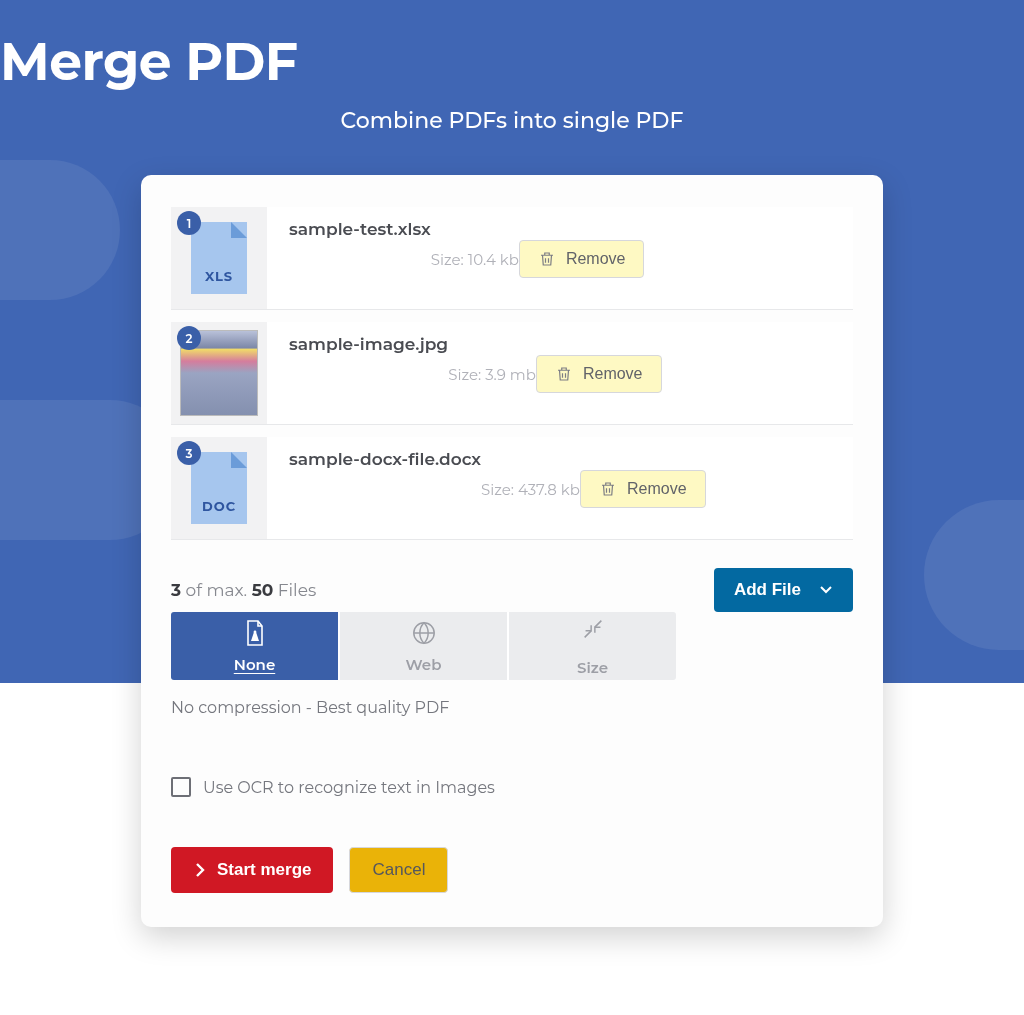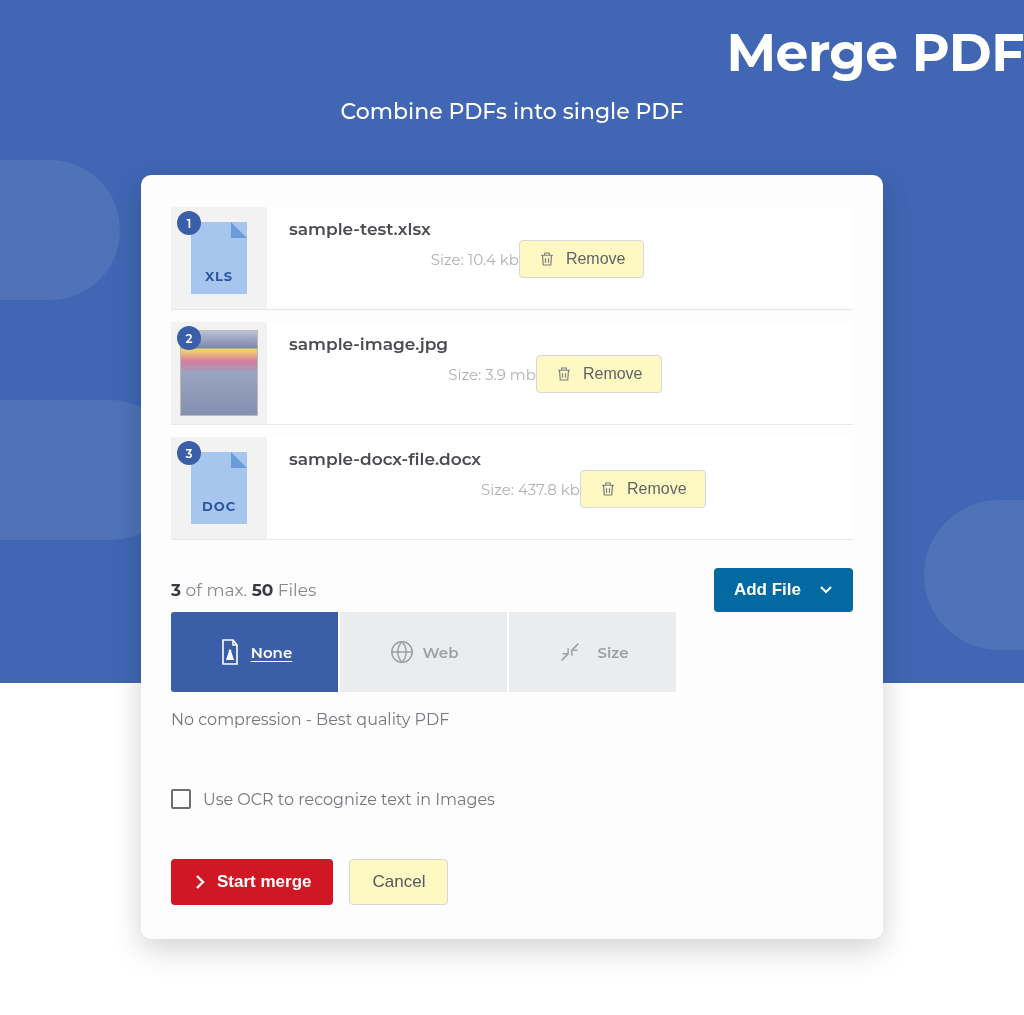--- a/index.html
+++ b/index.html
@@ -17,24 +17,24 @@
   .cloud {
     position: absolute;
     background: rgba(255,255,255,0.08);
     border-radius: 50%;
   }
   .cloud.c1 { width: 280px; height: 140px; left: -160px; top: 160px; border-radius: 140px; }
   .cloud.c2 { width: 300px; height: 140px; left: -120px; top: 400px; border-radius: 140px; }
   .cloud.c3 { width: 300px; height: 150px; right: -200px; top: 500px; border-radius: 140px; }
   .hero h1 {
     color: #fff;
-    text-align: right;
+    text-align: left;
     font-size: 52px;
     font-weight: 700;
-    padding-top: 21px;
+    padding-top: 30px;
     letter-spacing: -0.5px;
   }
   .hero .subtitle {
     color: #fff;
     text-align: center;
     font-size: 22px;
     font-weight: 500;
     margin-top: 14px;
   }
   .card {
@@ -179,25 +179,25 @@
     margin-bottom: 8px;
   }
   .seg {
     display: flex;
     width: 505px;
     border-radius: 3px;
     overflow: hidden;
   }
   .seg div {
     flex: 1;
-    height: 80px;
+    height: 68px;
     background: #ebecee;
     color: #9d9fa6;
     display: flex;
-    flex-direction: row;
+    flex-direction: column;
     align-items: center;
     justify-content: center;
     gap: 8px;
     font-size: 15px;
     font-weight: 600;
     cursor: pointer;
     border-right: 2px solid #fff;
   }
   .seg div:last-child { border-right: none; gap: 15px; }
   .seg div.active { background: #3a5fa8; color: #fff; }
@@ -235,21 +235,21 @@
     padding: 8px 22px;
     font-size: 17px;
     font-weight: 600;
     display: flex;
     align-items: center;
     gap: 10px;
     cursor: pointer;
   }
   .start-btn svg { width: 14px; height: 16px; }
   .cancel-btn {
-    background: #fef9c3;
+    background: #eab308;
     border: 1px solid #d6d7dc;
     border-radius: 4px;
     padding: 12px 22px;
     font-size: 17px;
     color: #55575d;
     cursor: pointer;
   }
   .page-wrap {
     position: relative;
     width: 1024px;

